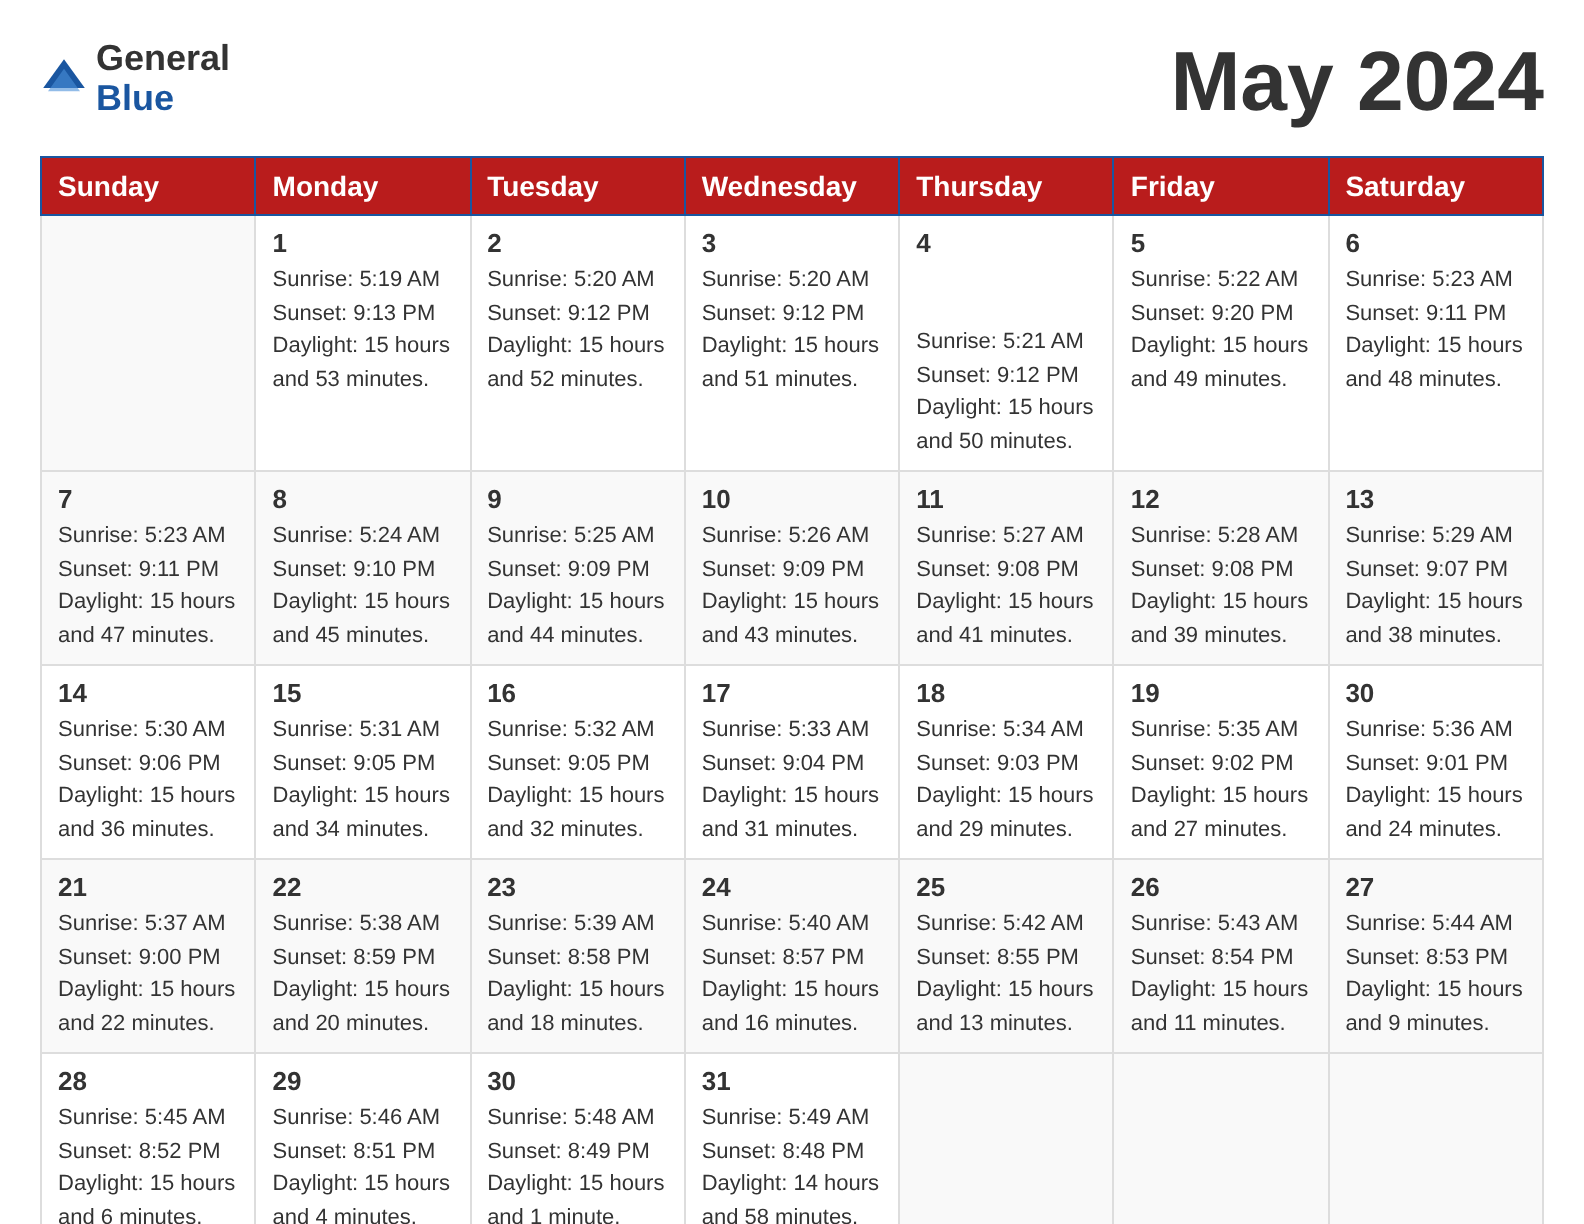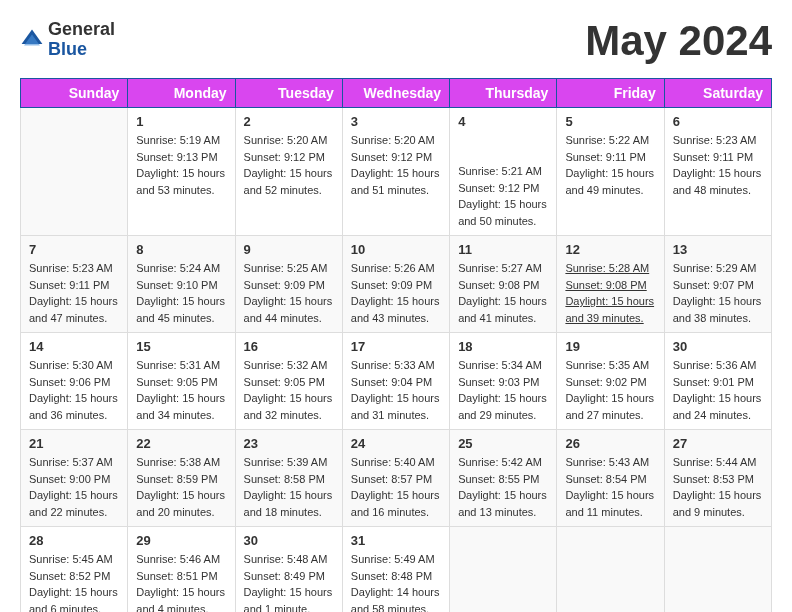--- a/index.html
+++ b/index.html
@@ -90,22 +90,21 @@
       line-height: 1.5;
       color: #333;
     }
     tr:nth-child(even) td {
       background: #f9f9f9;
     }
     tr:nth-child(odd) td {
       background: #fff;
     }
     .calendar thead tr th {
-      background: #d946ef;
-      text-align: right;
+      background: #b91c1c;
     }
   </style>
 </head>
 <body>
 
 <div class="header">
   <div class="logo">
     <svg class="logo-icon" viewBox="0 0 30 30" xmlns="http://www.w3.org/2000/svg">
       <polygon points="15,2 28,20 2,20" fill="#1a56a0"></polygon>
       <polygon points="15,8 25,22 5,22" fill="#4a90d9" opacity="0.6"></polygon>
@@ -159,21 +158,21 @@
         <td>
           <span class="day-number">4</span>
           <div class="day-detail" style="white-space: pre-line; margin-top: 34px;">Sunrise: 5:21 AM
 Sunset: 9:12 PM
 Daylight: 15 hours
 and 50 minutes.</div>
         </td>
         <td>
           <span class="day-number">5</span>
           <div class="day-detail" style="white-space: pre-line;">Sunrise: 5:22 AM
-Sunset: 9:11 PM
+Sunset: 9:20 PM
 Daylight: 15 hours
 and 49 minutes.</div>
         </td>
         <td>
           <span class="day-number">6</span>
           <div class="day-detail" style="white-space: pre-line;">Sunrise: 5:23 AM
 Sunset: 9:11 PM
 Daylight: 15 hours
 and 48 minutes.</div>
         </td>
@@ -209,21 +208,21 @@
         </td>
         <td>
           <span class="day-number">11</span>
           <div class="day-detail" style="white-space: pre-line;">Sunrise: 5:27 AM
 Sunset: 9:08 PM
 Daylight: 15 hours
 and 41 minutes.</div>
         </td>
         <td>
           <span class="day-number">12</span>
-          <div class="day-detail" style="white-space: pre-line; text-decoration: underline;">Sunrise: 5:28 AM
+          <div class="day-detail" style="white-space: pre-line;">Sunrise: 5:28 AM
 Sunset: 9:08 PM
 Daylight: 15 hours
 and 39 minutes.</div>
         </td>
         <td>
           <span class="day-number">13</span>
           <div class="day-detail" style="white-space: pre-line;">Sunrise: 5:29 AM
 Sunset: 9:07 PM
 Daylight: 15 hours
 and 38 minutes.</div>

